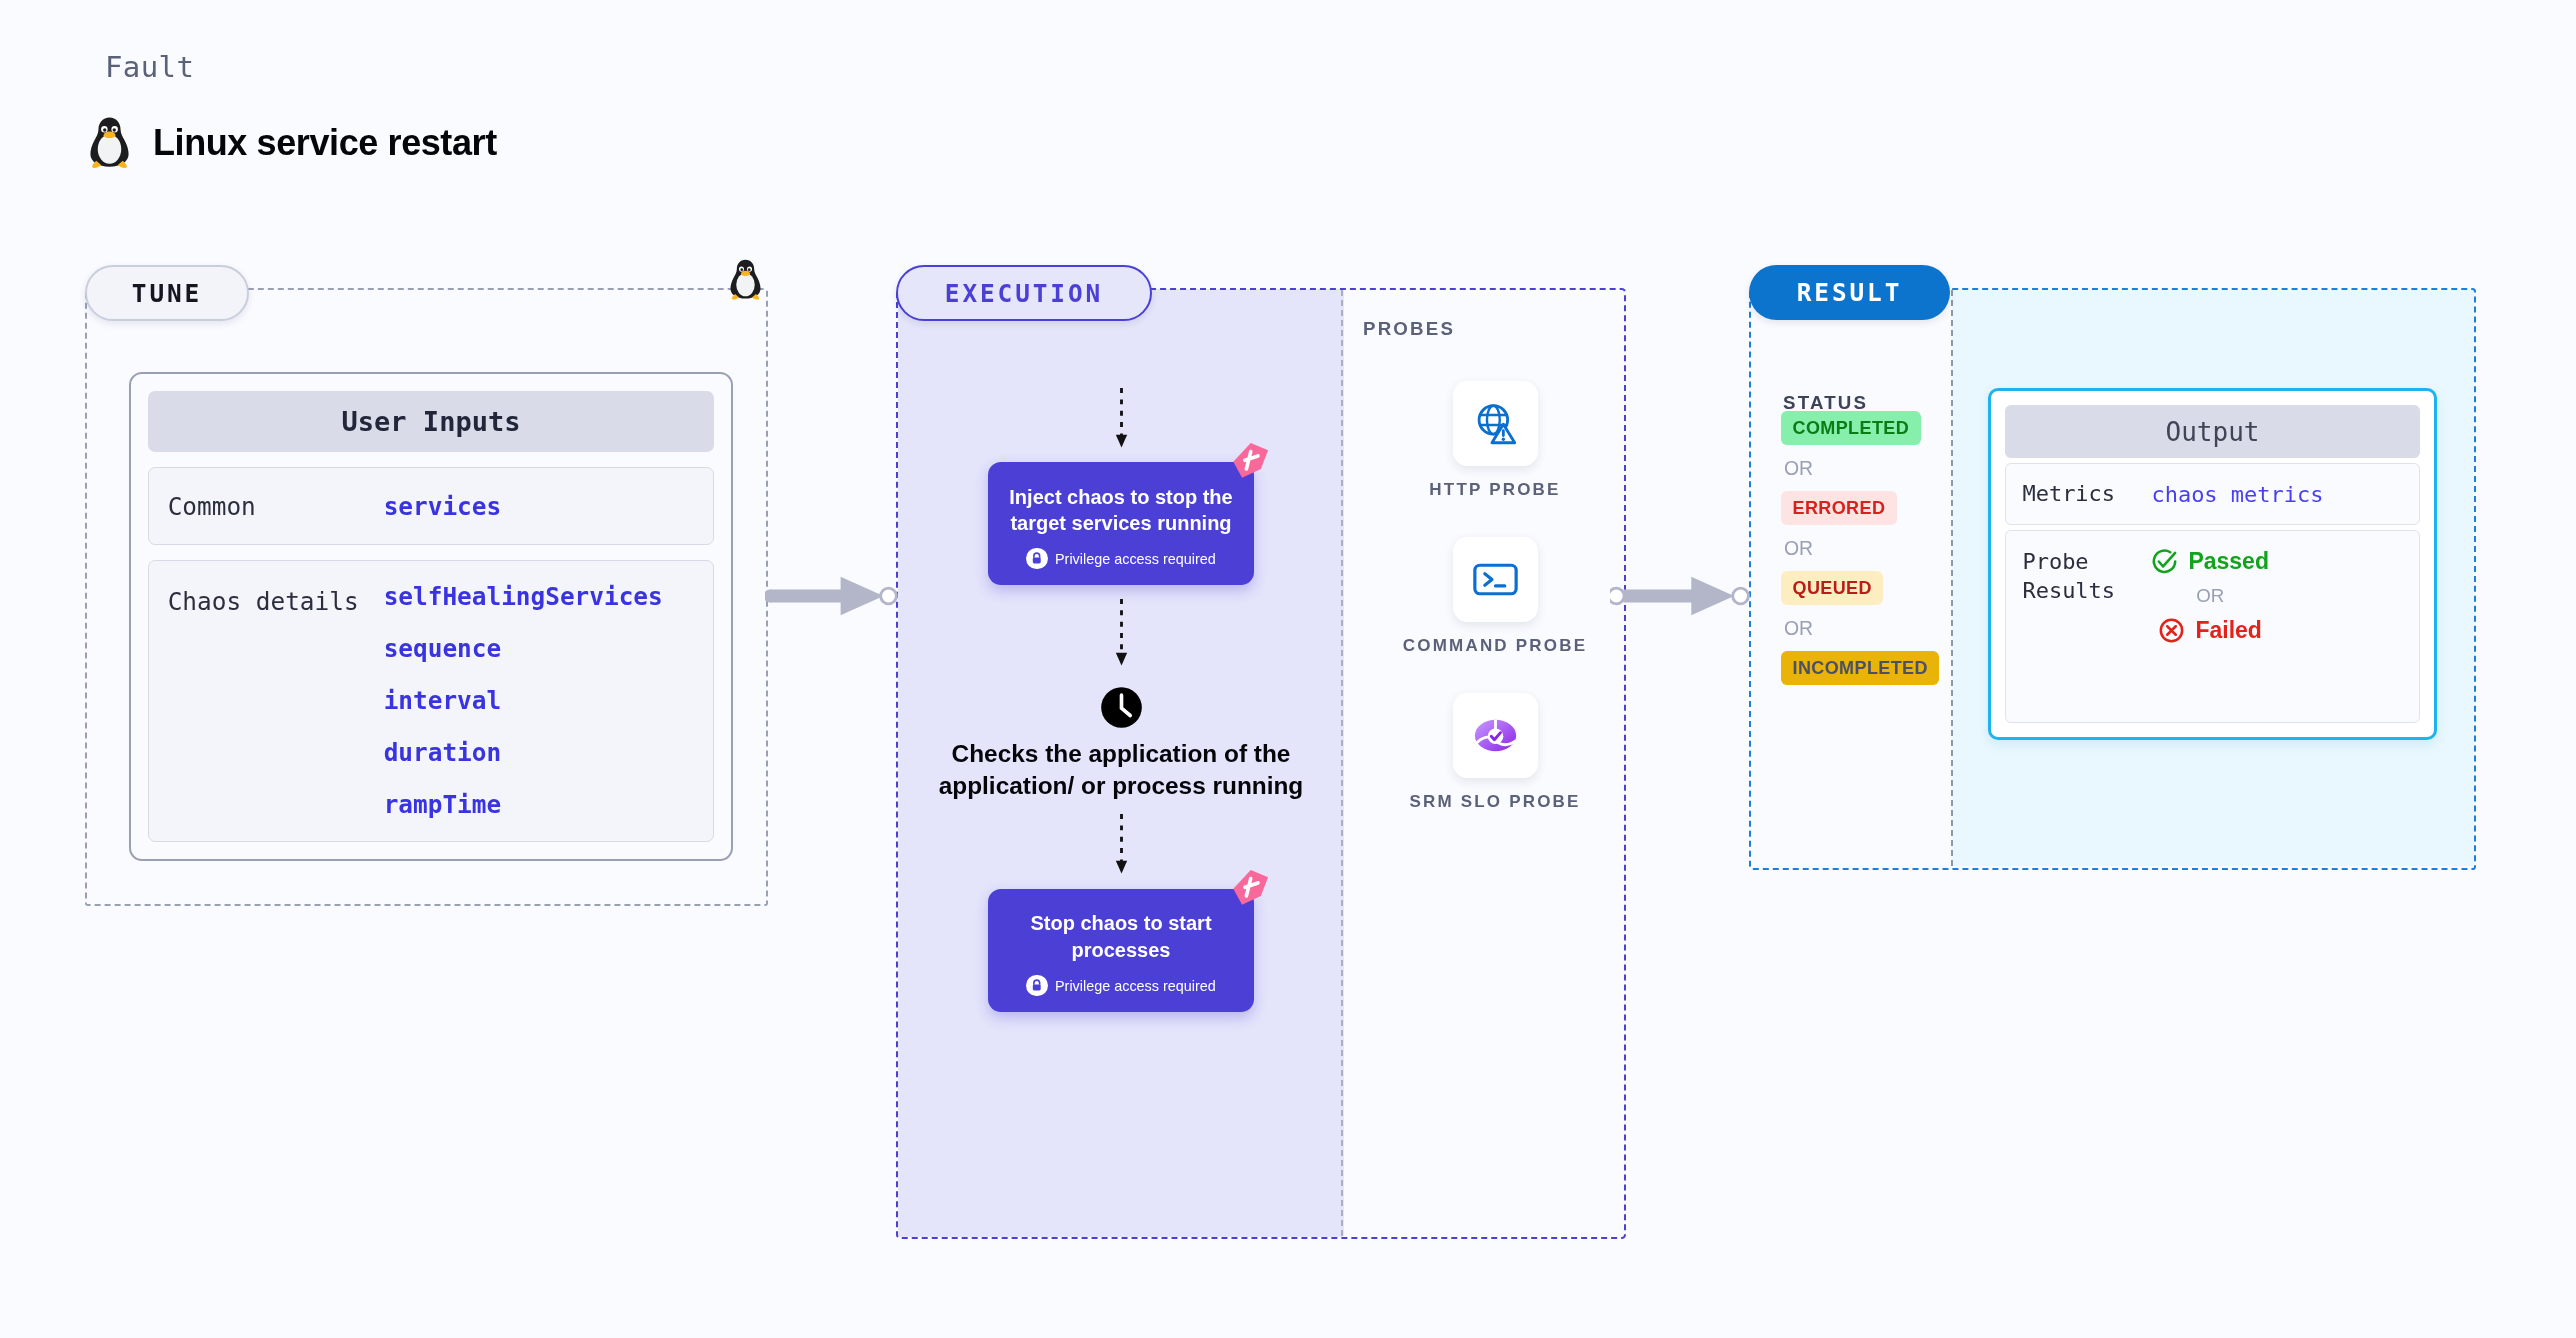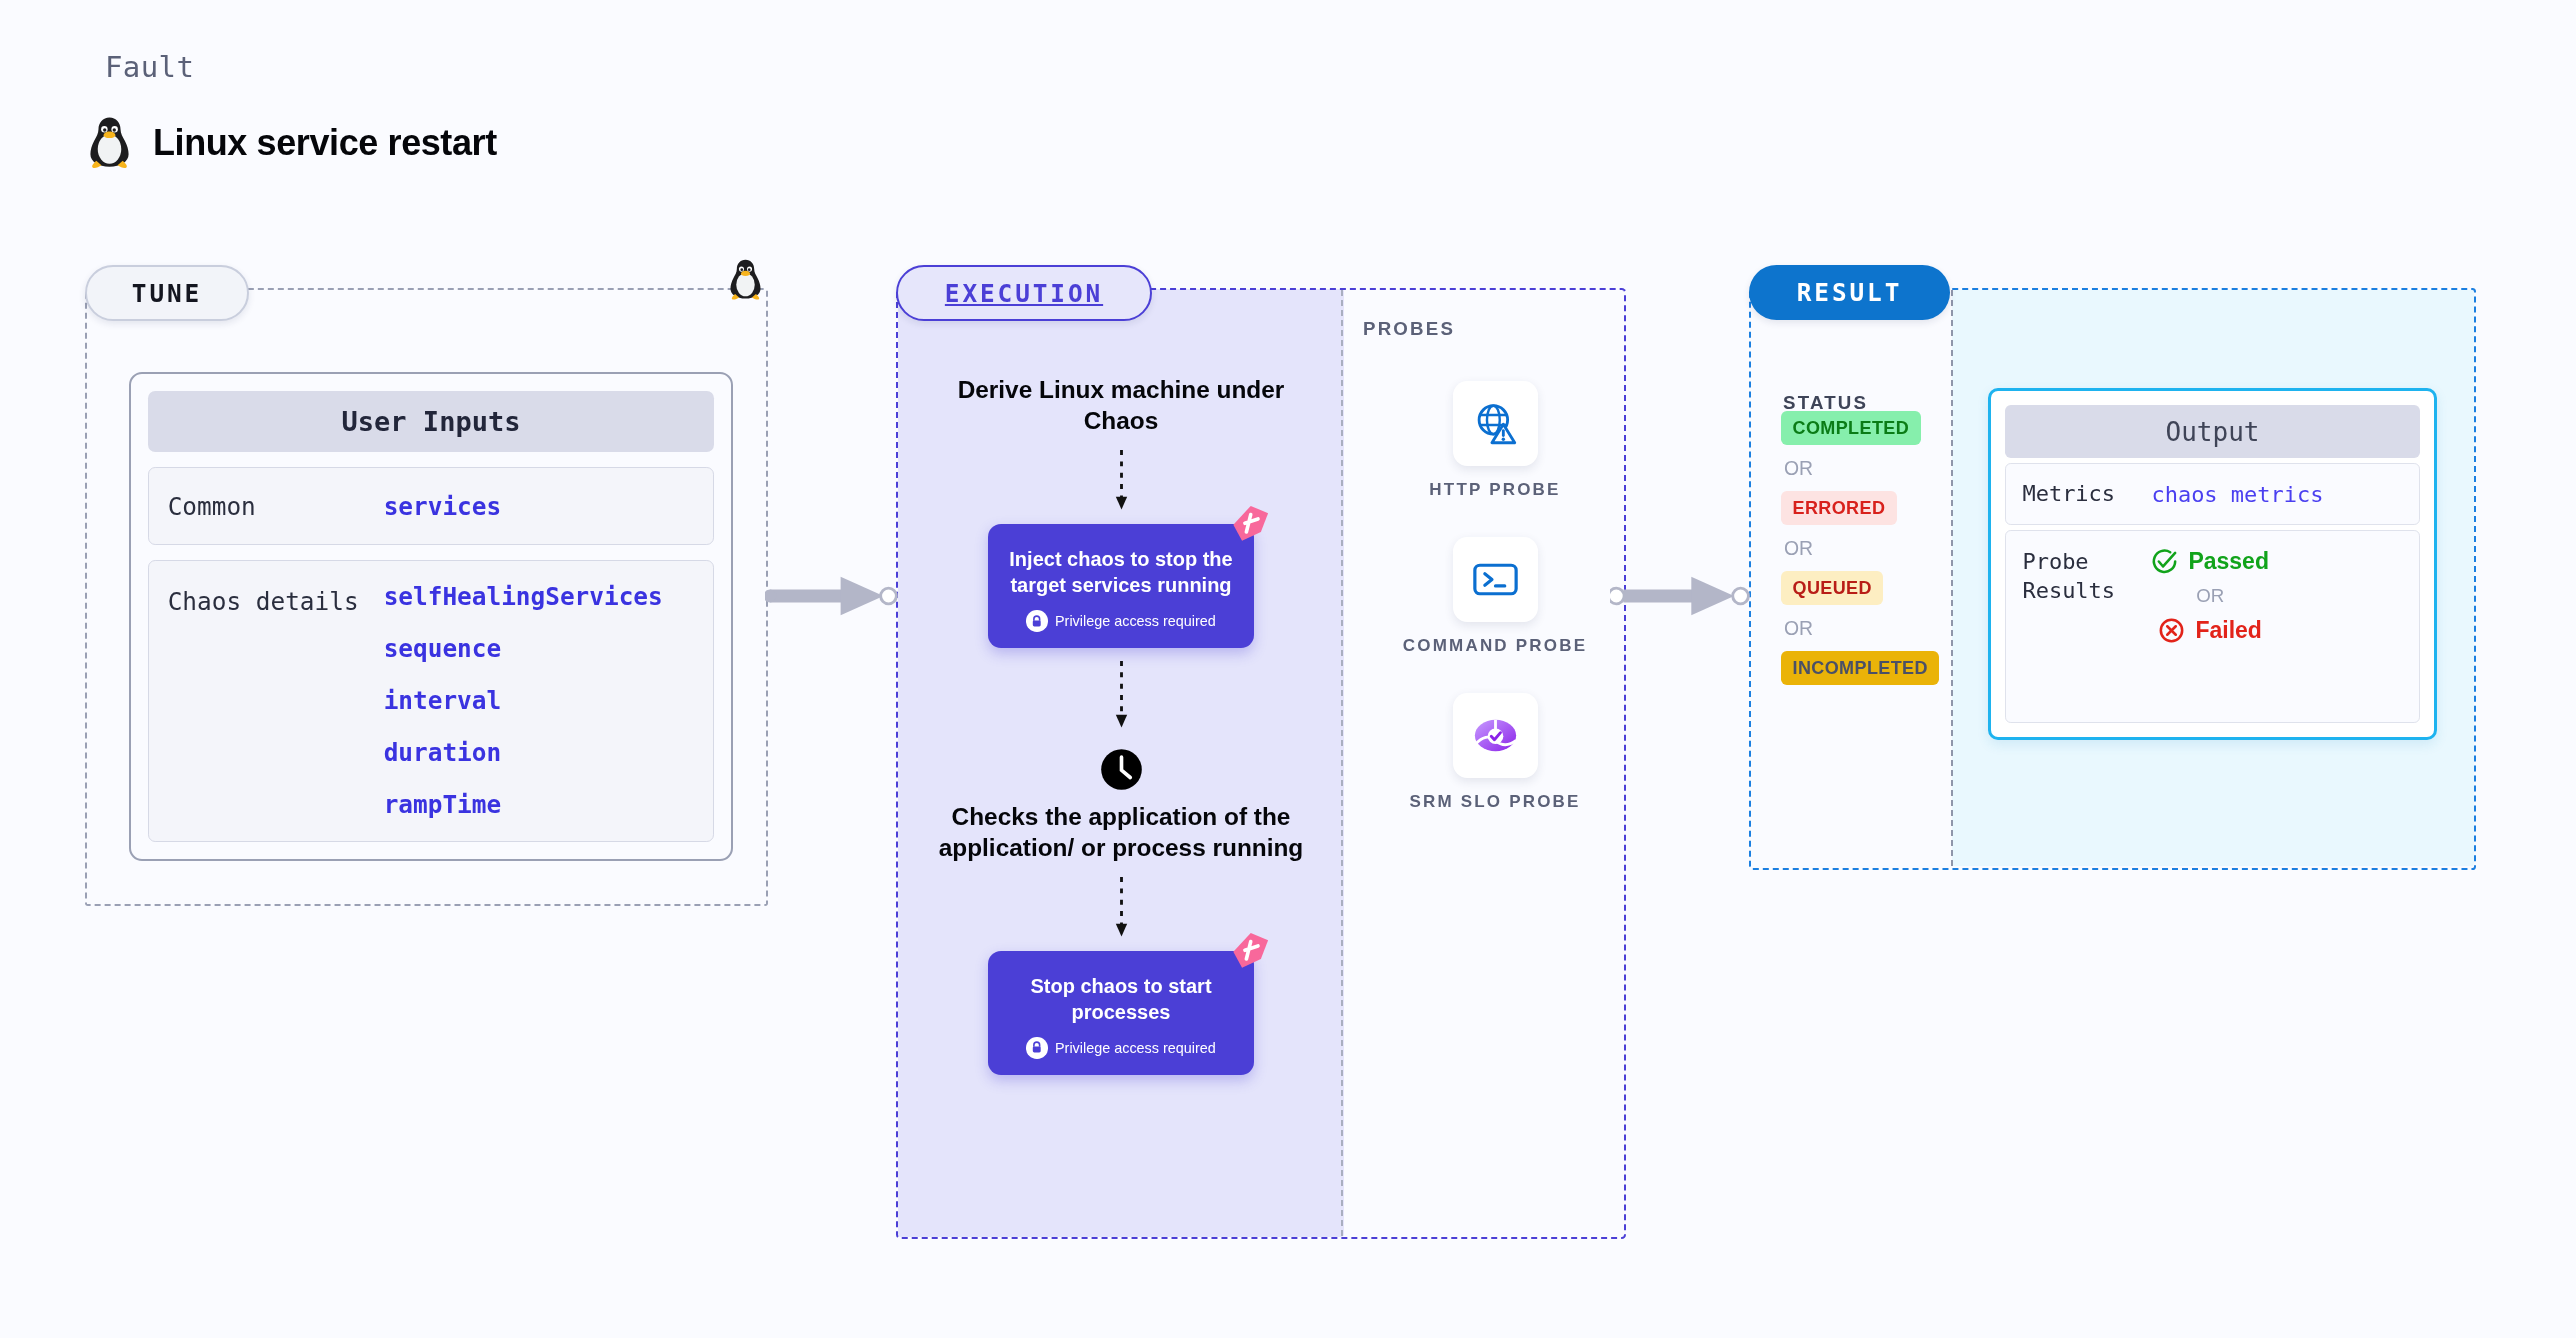--- a/index.html
+++ b/index.html
@@ -25,21 +25,21 @@
   .pill {
     position: absolute; display: flex; align-items: center; justify-content: center;
     font-family: "DejaVu Sans Mono", monospace;
     font-size: 24.4px; letter-spacing: 2.9px; font-weight: 700;
     border-radius: 718px; z-index: 6;
     box-shadow: 0 2.9px 7.2px rgba(30,35,90,.10);
   }
   .pill-tune   { left: 85px;  top: 265px; width: 164px; height: 56px;
                  background: #f2f4f9; border: 2.2px solid #c9cedd; color: #141620; }
   .pill-exec   { left: 896px; top: 265px; width: 256px; height: 56px;
-                 background: #e6e6fb; border: 2.9px solid #4b3fd6; color: #4b3fd6; text-decoration: underline; }
+                 background: #e6e6fb; border: 2.9px solid #4b3fd6; color: #4b3fd6; }
   .pill-result { left: 1749px; top: 265px; width: 201px; height: 55px;
                  background: #0d74cd; border: none; color: #ffffff; }
 
   
   .panel { position: absolute; }
   .panel-tune {
     left: 85px; top: 288px; width: 683px; height: 618px;
     border: 2.2px dashed #9aa0b4; border-radius: 2.9px; background: transparent;
   }
   .panel-exec-outer {
@@ -262,21 +262,20 @@
     <circle cx="172" cy="35" r="11" fill="#ffffff" stroke="#b3b6c8" stroke-width="4"></circle>
     <circle cx="6" cy="35" r="9" fill="#b3b6c8"></circle>
   </svg>
 
   <div class="exec-fill"></div>
   <div class="panel panel-exec-outer"></div>
   <div class="probes-divider"></div>
   <div class="pill pill-exec">EXECUTION</div>
 
   <div class="exec-col">
-    <div class="exec-text">Derive Linux machine under Chaos</div>
 
     <svg class="dotted-arrow" width="17" height="65" viewBox="0 0 24 90">
       <path d="M12 2 V70" stroke="#111" stroke-width="4" stroke-dasharray="7 9" fill="none"></path>
       <path d="M4 68 L12 86 L20 68 Z" fill="#111"></path>
     </svg>
 
     <div class="chaos-box">
       <svg class="harness-mark" viewBox="0 0 58 58">
         <path d="M6 30 L30 4 L54 14 L44 40 L18 52 Z" fill="#f8689b"></path>
         <path d="M24 40 L30 16 M22 28 L40 22" stroke="#ffffff" stroke-width="5" stroke-linecap="round"></path>

